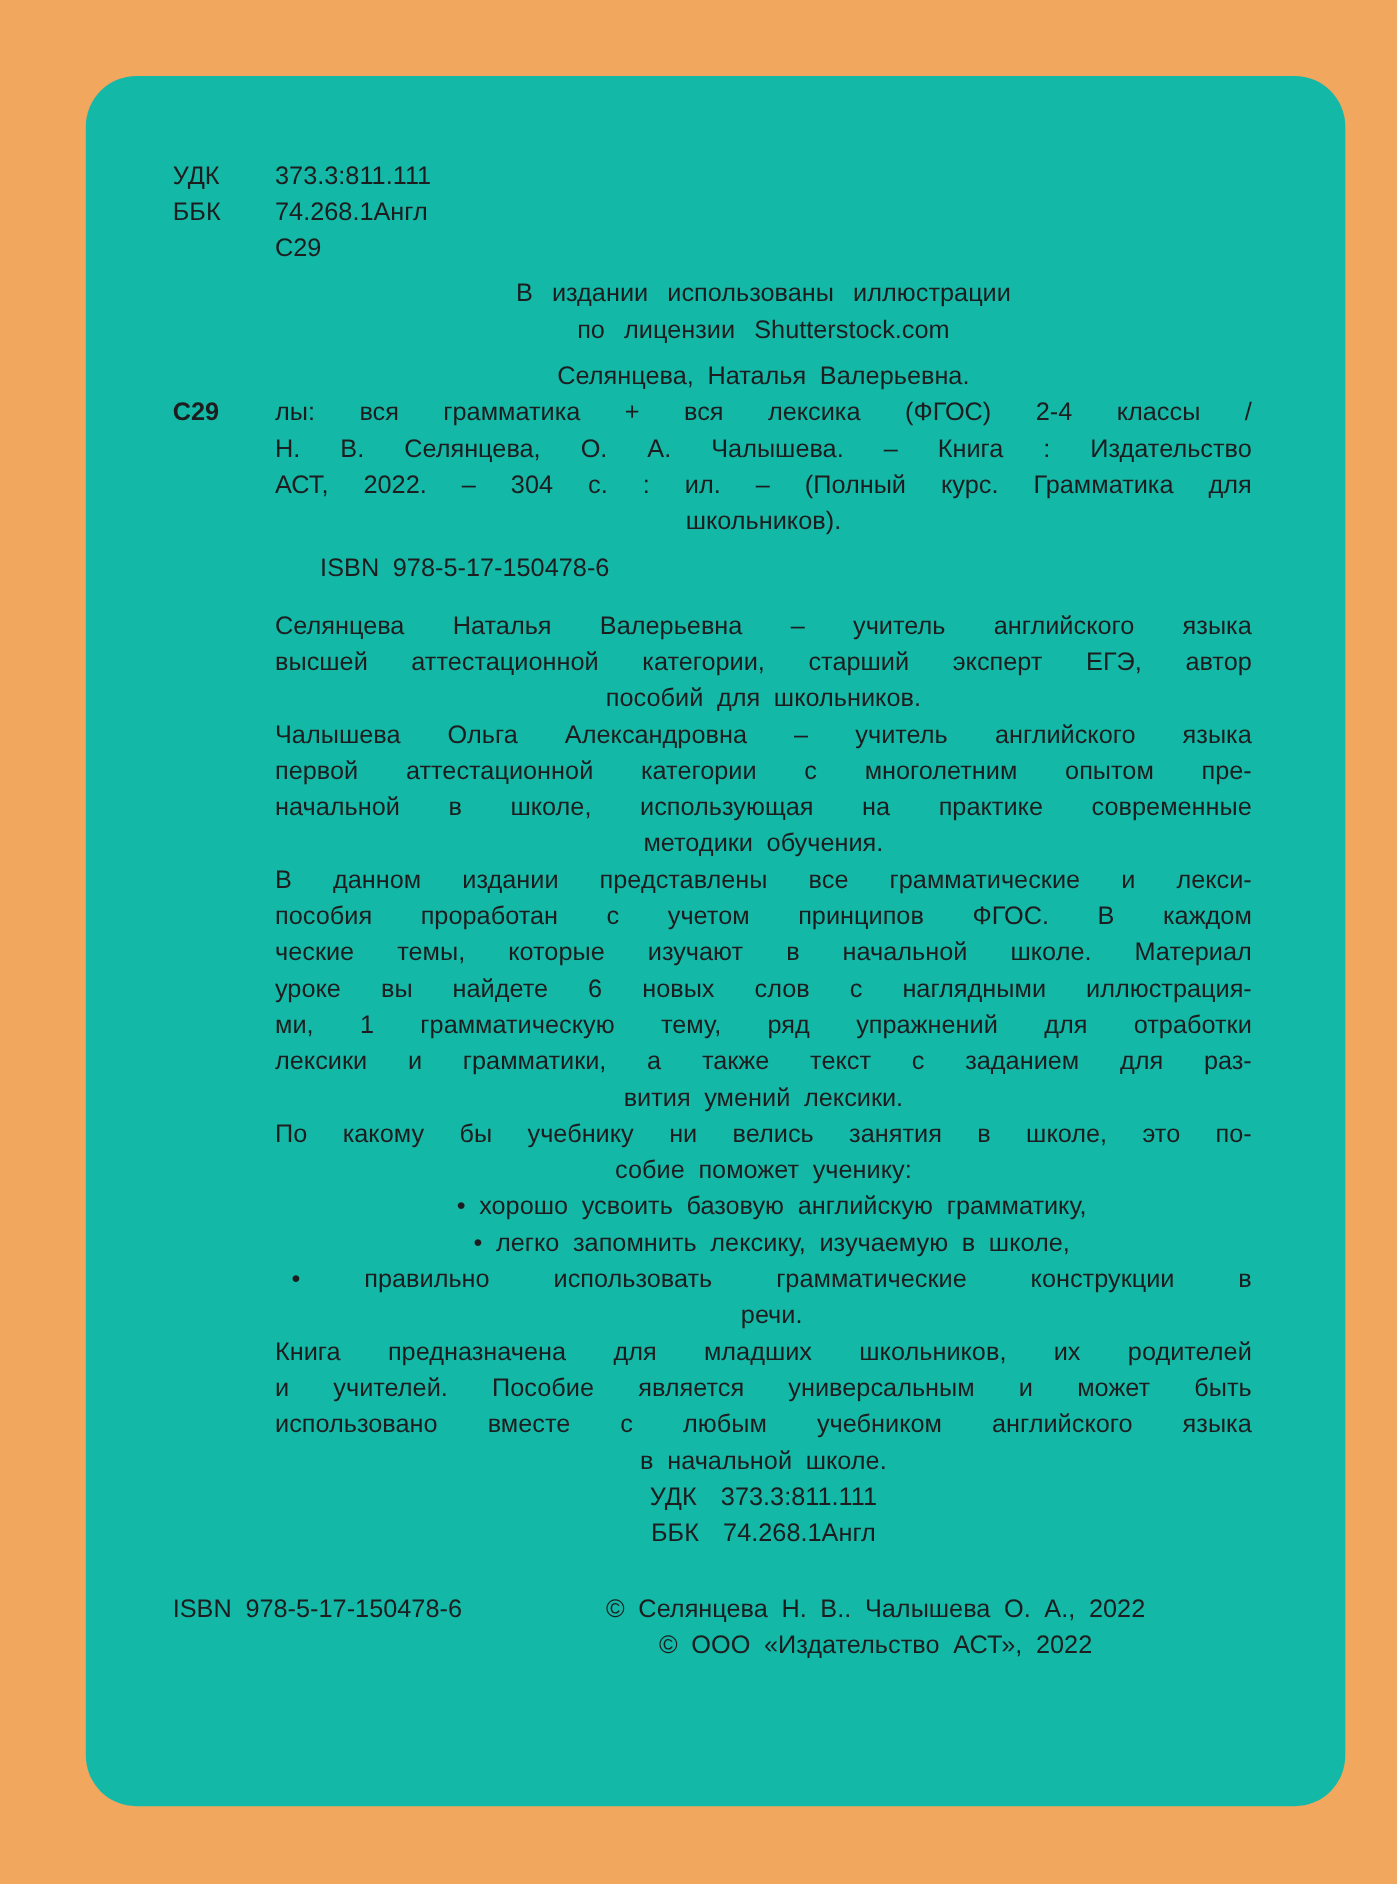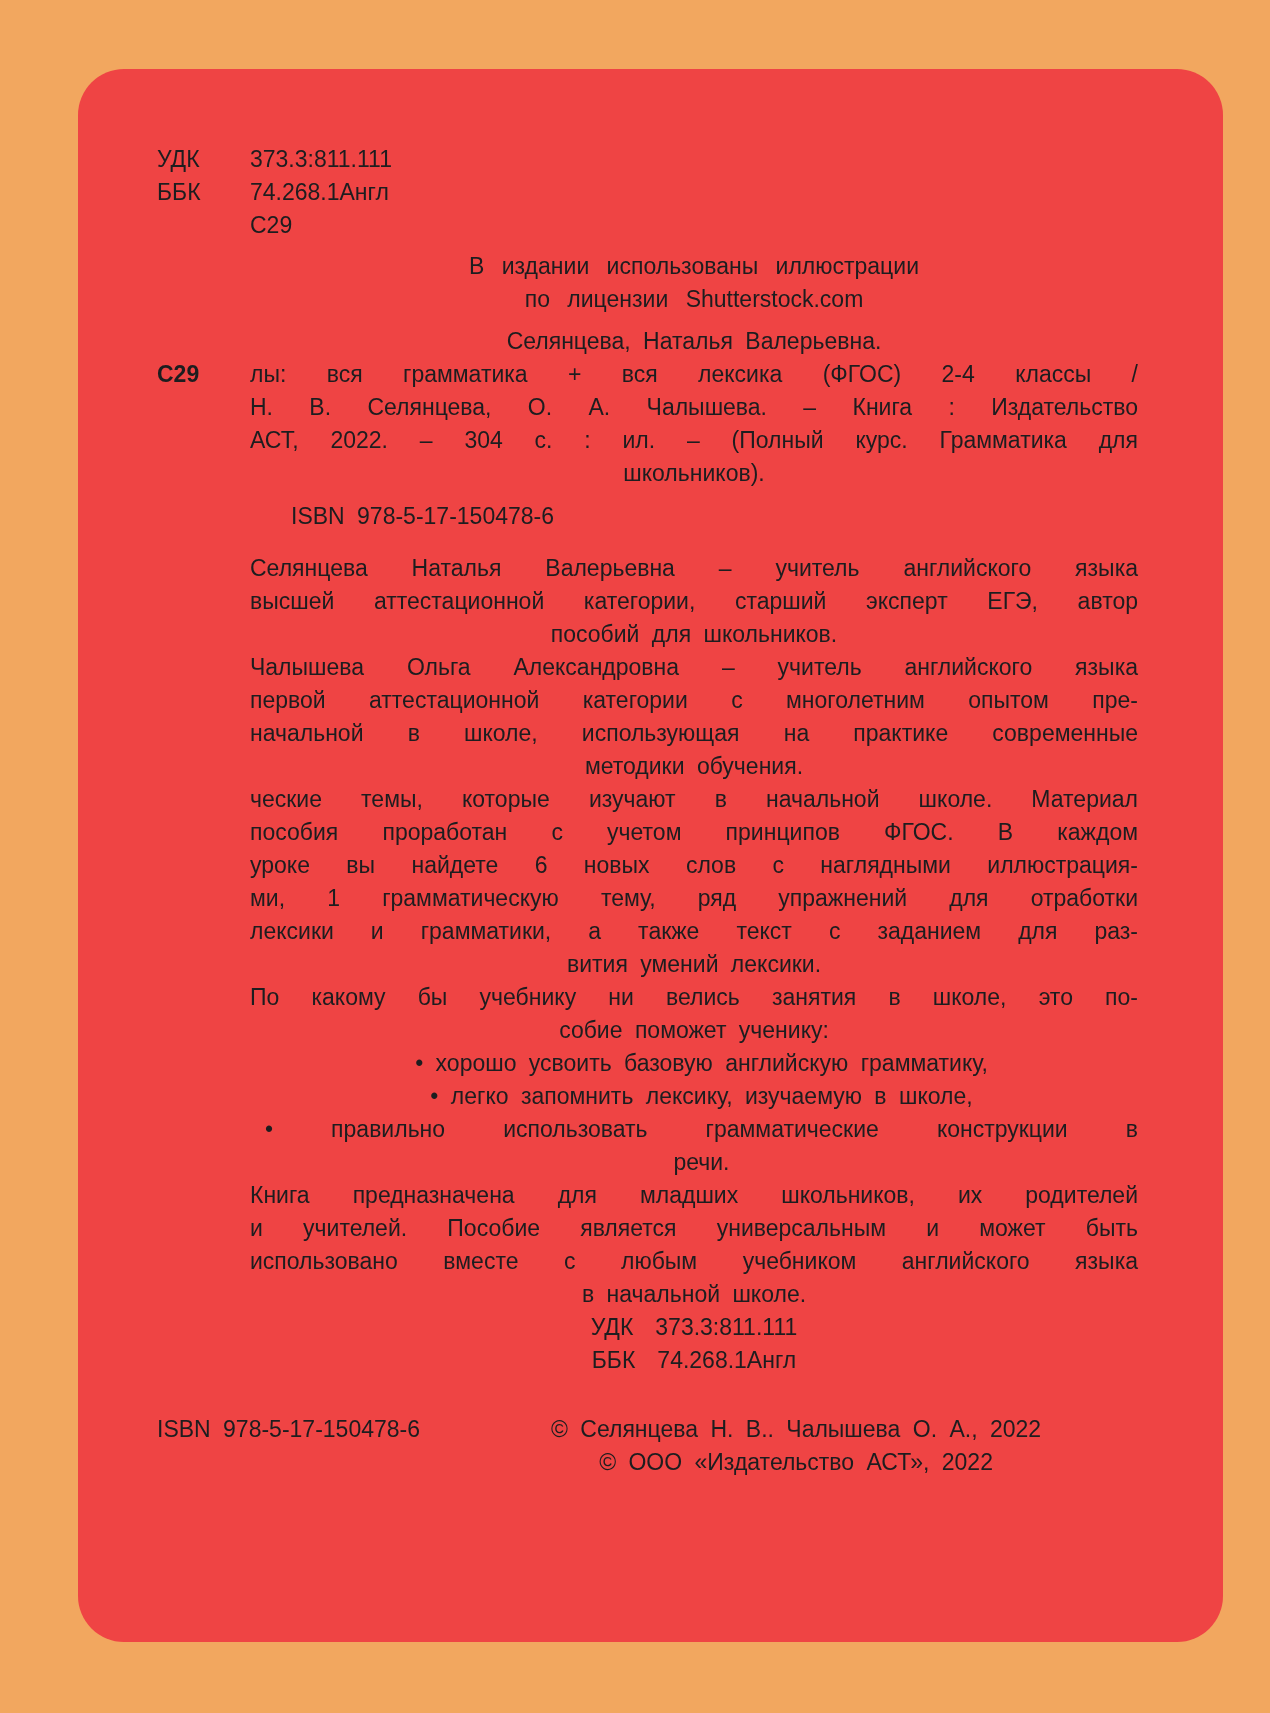--- a/index.html
+++ b/index.html
@@ -8,21 +8,21 @@
     position: relative;
     background: #F2A75F;
     font-family: "Liberation Sans", sans-serif;
     color: #1d1d1f;
     overflow: hidden;
   }
   .card {
     position: absolute;
     left: 78px; top: 69px;
     width: 1145px; height: 1573px;
-    background: #ef4444;
+    background: #14b8a6;
     border-radius: 46px;
   }
   .content {
     padding: 74px 85px 0 79px;
     height: 100%;
     font-size: 23px;
     line-height: 33px;
     word-spacing: 6px;
   }
   .row { display: flex; }
@@ -85,22 +85,23 @@
       <div class="isbn-line">ISBN  978-5-17-150478-6</div>
 
       <div class="annotation">
           <div class="line just">Селянцева Наталья Валерьевна – учитель английского языка</div>
           <div class="line just">высшей аттестационной категории, старший эксперт ЕГЭ, автор</div>
           <div class="line">пособий для школьников.</div>
           <div class="line just">Чалышева Ольга Александровна – учитель английского языка</div>
           <div class="line just">первой аттестационной категории с многолетним опытом пре-</div>
           <div class="line just">начальной в школе, использующая на практике современные</div>
           <div class="line">методики обучения.</div>
+          <div class="line just">В данном издании представлены все грамматические и лекси-</div>
+          <div class="line just">пособия проработан с учетом принципов ФГОС. В каждом</div>
           <div class="line just">ческие темы, которые изучают в начальной школе. Материал</div>
-          <div class="line just">пособия проработан с учетом принципов ФГОС. В каждом</div>
           <div class="line just">уроке вы найдете 6 новых слов с наглядными иллюстрация-</div>
           <div class="line just">ми, 1 грамматическую тему, ряд упражнений для отработки</div>
           <div class="line just">лексики и грамматики, а также текст с заданием для раз-</div>
           <div class="line">вития умений лексики.</div>
           <div class="line just">По какому бы учебнику ни велись занятия в школе, это по-</div>
           <div class="line">собие поможет ученику:</div>
           <div class="line bullet">• хорошо усвоить базовую английскую грамматику,</div>
           <div class="line bullet">• легко запомнить лексику, изучаемую в школе,</div>
           <div class="line just bullet">• правильно использовать грамматические конструкции в</div>
           <div class="line hang">речи.</div>

